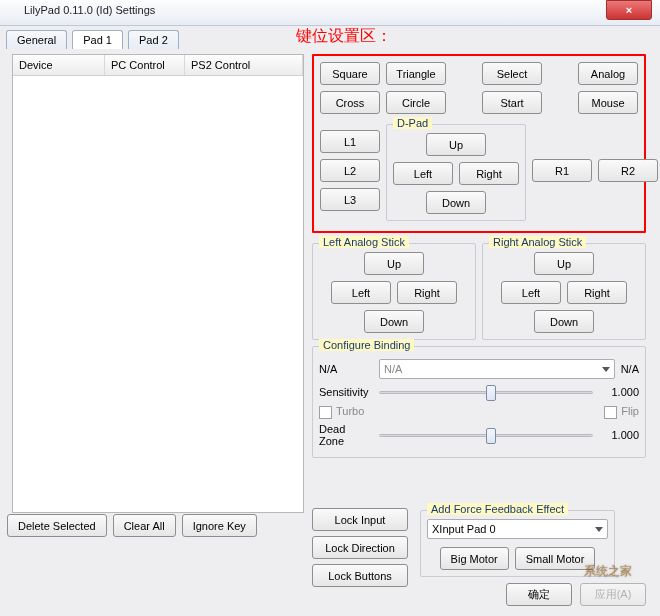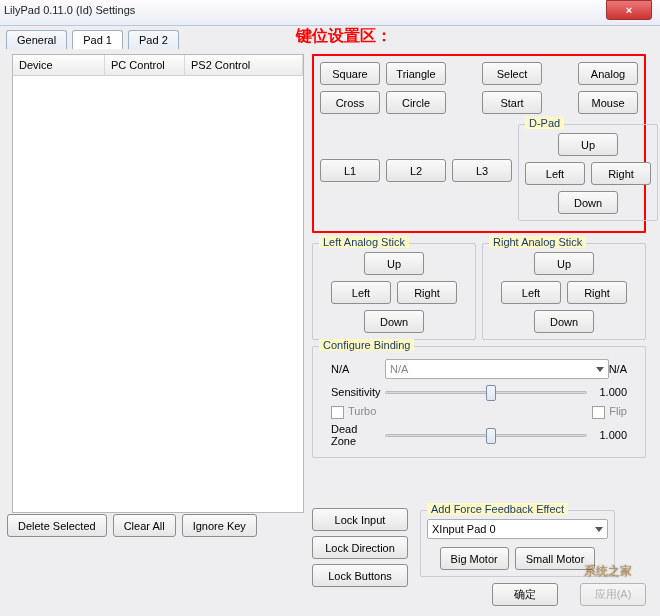--- a/index.html
+++ b/index.html
@@ -1,49 +1,49 @@
 <!DOCTYPE html>
 <html><head>
 <meta charset="utf-8">
 <style>
 *{box-sizing:border-box;font-family:"Microsoft YaHei","Segoe UI",Tahoma,sans-serif;font-size:11px;margin:0;padding:0}
 body{background:#eeeef0;width:660px;height:616px;overflow:hidden;position:relative}
-.titlebar{height:26px;background:linear-gradient(#fdfdfe,#e8ecf4);border-bottom:1px solid #c0c7d6;padding:4px 4px;color:#222;position:relative}
+.titlebar{height:26px;background:linear-gradient(#fdfdfe,#e8ecf4);border-bottom:1px solid #c0c7d6;padding:4px 24px;color:#222;position:relative}
 .close-btn{position:absolute;right:8px;top:0;width:46px;height:20px;background:linear-gradient(#e77,#c33);border:1px solid #933;border-radius:0 0 3px 3px;color:#fff;text-align:center;line-height:18px;font-weight:bold}
 .tabbar{height:22px;padding:4px 6px 0;position:relative}
 .tab{display:inline-block;padding:3px 10px;border:1px solid #9cb0c8;background:#fff;border-bottom:none;border-radius:3px 3px 0 0;margin-right:2px;cursor:pointer}
 .tab.inactive{background:linear-gradient(#f6f8fb,#e7edf5)}
-.annotation{position:absolute;left:296px;top:0;color:#f00;font-size:16px;font-weight:bold}
+.annotation{position:absolute;left:296px;top:0;color:#f00;font-size:16px;font-weight:normal}
 .content{padding:8px 10px;position:relative}
 .panel-left{position:absolute;left:12px;top:6px;width:292px;border:1px solid #b8b8b8}
 .listhdr{display:flex;background:linear-gradient(#fdfdfd,#ececec);border-bottom:1px solid #d0d0d0}
 .listhdr>div{padding:4px 6px;border-right:1px solid #d8d8d8}
 .listbody{height:436px;background:#fff}
 .bottom-left{position:absolute;left:7px;top:466px;display:flex;gap:6px}
 .btn{display:inline-flex;align-items:center;justify-content:center;height:23px;min-width:60px;padding:0 10px;background:linear-gradient(#fafafa,#e6e6e6);border:1px solid #8e8e8e;border-radius:3px;cursor:pointer;white-space:nowrap}
 .right{position:absolute;left:312px;top:6px;width:334px}
 .redbox{border:2px solid #f00;padding:6px 6px 4px;border-radius:1px}
 .row{display:flex;gap:6px;margin-bottom:6px;align-items:center}
 .group{border:1px solid #c9ccd4;border-radius:2px;padding:8px 6px 6px;position:relative;margin-top:4px}
 .group>.legend{position:absolute;top:-8px;left:6px;background:#fef9c3;padding:0 4px;color:#1a3a6e}
 .dpad{flex:1}
 .sticks{display:flex;gap:6px;margin-top:6px}
 .stick{flex:1}
 .cfg{margin-top:6px}
-.cfg-row{display:flex;align-items:center;margin:4px 12px}
+.cfg-row{display:flex;align-items:center;gap:6px;margin:4px 0}
 .sel{flex:1;height:20px;border:1px solid #abadb3;background:#fff;border-radius:2px;padding:0 4px;display:flex;align-items:center;justify-content:space-between;color:#888}
 .chev{width:0;height:0;border-left:4px solid transparent;border-right:4px solid transparent;border-top:5px solid #555}
 .slider{flex:1;height:18px;position:relative}
 .slider .track{position:absolute;left:0;right:0;top:8px;height:3px;background:#d8d9dc;border:1px solid #b8bac0;border-radius:2px}
 .slider .thumb{position:absolute;top:2px;width:10px;height:16px;background:linear-gradient(#f4f6fb,#dfe6f2);border:1px solid #7d8ca6;border-radius:2px}
 .chk{width:13px;height:13px;border:1px solid #a0a0a0;background:#fff;display:inline-block;margin-right:4px;vertical-align:middle}
 .lbl-dis{color:#8a8a8a}
 .locks{position:absolute;left:312px;top:460px;display:flex;flex-direction:column;gap:5px}
 .ffgroup{position:absolute;left:420px;top:458px;width:195px}
-.dlgbtns{position:absolute;right:14px;bottom:10px;display:flex;gap:22px}
+.dlgbtns{position:absolute;right:14px;bottom:10px;display:flex;gap:8px}
 .wm{position:absolute;right:28px;bottom:36px;color:#a16207;opacity:.7;font-size:12px;text-shadow:0 0 2px #444;pointer-events:none}
 .w60{width:60px}.w66{width:66px}.w56{width:56px}
 .center{display:flex;justify-content:center;gap:6px}
 </style>
 </head>
 <body>
 
 <div class="titlebar">
   <span>LilyPad 0.11.0 (Id) Settings</span>
   <div class="close-btn"><span>×</span></div>
@@ -85,21 +85,21 @@
       </div>
       <div class="row">
         <span class="btn w60">Cross</span>
         <span class="btn w60">Circle</span>
         <span style="flex:1"></span>
         <span class="btn w60">Start</span>
         <span style="flex:1"></span>
         <span class="btn w60">Mouse</span>
       </div>
       <div class="row">
-        <div style="display:flex;flex-direction:row;gap:6px">
+        <div style="display:flex;flex-direction:column;gap:6px">
           <span class="btn w56">L1</span>
           <span class="btn w56">L2</span>
           <span class="btn w56">L3</span>
         </div>
         <div class="group dpad">
           <span class="legend">D-Pad</span>
           <div class="center">
               <span class="btn w56">Up</span>
             </div>
           <div class="center" style="margin:6px 0">

